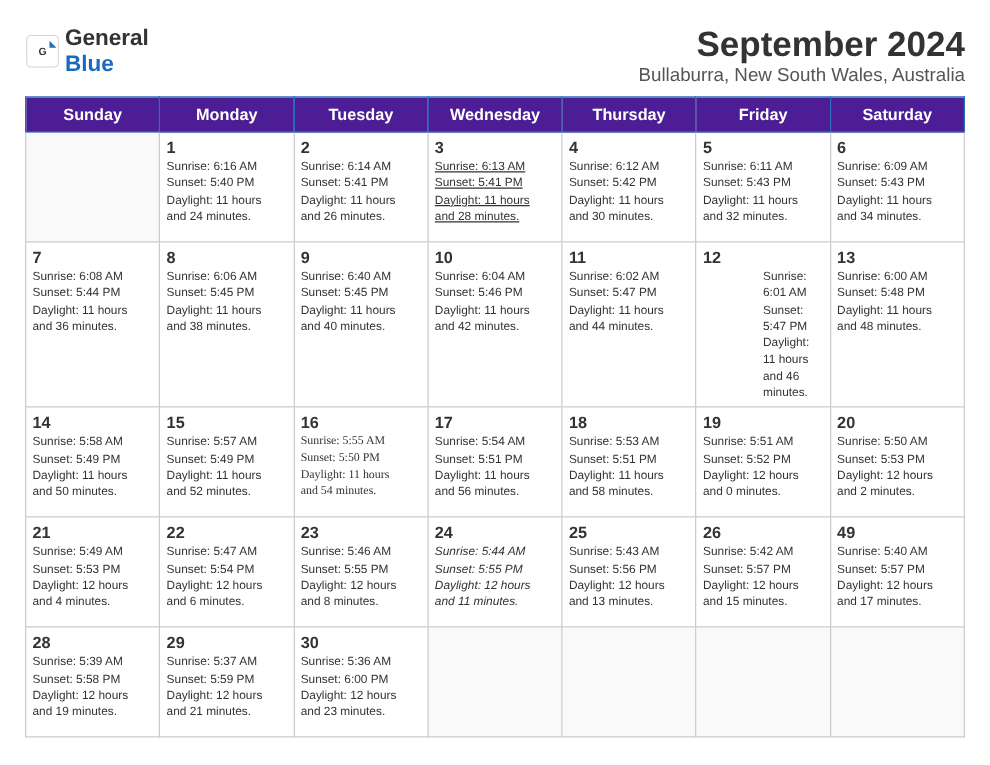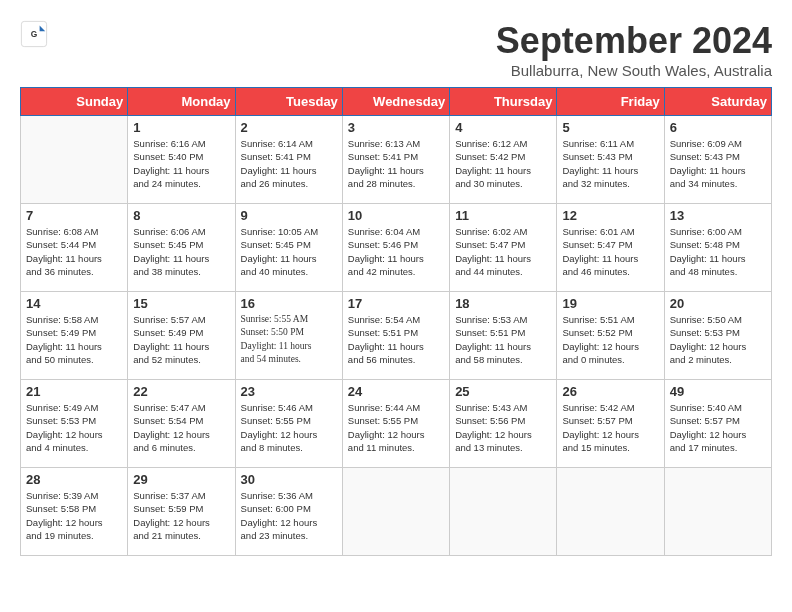--- a/index.html
+++ b/index.html
@@ -27,40 +27,40 @@
     .logo-blue { color: #1a6bbf; }
     .logo-icon {
       width: 28px;
       height: 28px;
       margin-right: 4px;
     }
     .title-block {
       text-align: right;
     }
     .month-title {
-      font-size: 36px;
+      font-size: 28px;
       font-weight: bold;
       color: #333;
     }
     .location {
       font-size: 15px;
       color: #555;
     }
     .calendar {
       width: 100%;
       border-collapse: collapse;
       margin-top: 8px;
     }
     .calendar th {
-      background-color: #ef4444;
+      background-color: #4c1d95;
       color: #fff;
       font-size: 13px;
       font-weight: bold;
       padding: 6px 4px;
-      text-align: right;
+      text-align: center;
       border: 1px solid #2a6db5;
     }
     .calendar td {
       vertical-align: top;
       border: 1px solid #ccc;
       padding: 4px 5px;
       font-size: 10px;
       color: #333;
       width: 14.28%;
       height: 88px;
@@ -83,20 +83,24 @@
 </head>
 <body>
 
 <div class="header-logo">
   <div class="logo">
     <svg class="logo-icon" viewBox="0 0 40 40">
       <rect x="2" y="2" width="36" height="36" rx="4" fill="white" stroke="#ccc" stroke-width="1"></rect>
       <text x="20" y="24" text-anchor="middle" font-size="12" font-weight="bold" fill="#333">G</text>
       <path d="M28 8 L36 16 L28 16 Z" fill="#2a6db5"></path>
     </svg>
+    <div>
+      <span class="logo-general">General</span><br>
+      <span class="logo-blue">Blue</span>
+    </div>
   </div>
   <div class="title-block">
     <div class="month-title">September 2024</div>
     <div class="location">Bullaburra, New South Wales, Australia</div>
   </div>
 </div>
 
 <table class="calendar">
   <thead>
     <tr>
@@ -121,21 +125,21 @@
         </td>
         <td>
           <div class="day-number">2</div>
           <div class="day-info" style="white-space: pre-line;">Sunrise: 6:14 AM
 Sunset: 5:41 PM
 Daylight: 11 hours
 and 26 minutes.</div>
         </td>
         <td>
           <div class="day-number">3</div>
-          <div class="day-info" style="white-space: pre-line;">Sunrise: 6:13 AM
+          <div class="day-info" style="white-space: pre-line; text-decoration: underline;">Sunrise: 6:13 AM
 Sunset: 5:41 PM
 Daylight: 11 hours
 and 28 minutes.</div>
         </td>
         <td>
           <div class="day-number">4</div>
           <div class="day-info" style="white-space: pre-line;">Sunrise: 6:12 AM
 Sunset: 5:42 PM
 Daylight: 11 hours
 and 30 minutes.</div>
@@ -165,42 +169,42 @@
         </td>
         <td>
           <div class="day-number">8</div>
           <div class="day-info" style="white-space: pre-line;">Sunrise: 6:06 AM
 Sunset: 5:45 PM
 Daylight: 11 hours
 and 38 minutes.</div>
         </td>
         <td>
           <div class="day-number">9</div>
-          <div class="day-info" style="white-space: pre-line;">Sunrise: 10:05 AM
+          <div class="day-info" style="white-space: pre-line;">Sunrise: 6:40 AM
 Sunset: 5:45 PM
 Daylight: 11 hours
 and 40 minutes.</div>
         </td>
         <td>
           <div class="day-number">10</div>
           <div class="day-info" style="white-space: pre-line;">Sunrise: 6:04 AM
 Sunset: 5:46 PM
 Daylight: 11 hours
 and 42 minutes.</div>
         </td>
         <td>
           <div class="day-number">11</div>
           <div class="day-info" style="white-space: pre-line;">Sunrise: 6:02 AM
 Sunset: 5:47 PM
 Daylight: 11 hours
 and 44 minutes.</div>
         </td>
         <td>
           <div class="day-number">12</div>
-          <div class="day-info" style="white-space: pre-line;">Sunrise: 6:01 AM
+          <div class="day-info" style="white-space: pre-line; margin-left: 48px;">Sunrise: 6:01 AM
 Sunset: 5:47 PM
 Daylight: 11 hours
 and 46 minutes.</div>
         </td>
         <td>
           <div class="day-number">13</div>
           <div class="day-info" style="white-space: pre-line;">Sunrise: 6:00 AM
 Sunset: 5:48 PM
 Daylight: 11 hours
 and 48 minutes.</div>
@@ -274,21 +278,21 @@
         </td>
         <td>
           <div class="day-number">23</div>
           <div class="day-info" style="white-space: pre-line;">Sunrise: 5:46 AM
 Sunset: 5:55 PM
 Daylight: 12 hours
 and 8 minutes.</div>
         </td>
         <td>
           <div class="day-number">24</div>
-          <div class="day-info" style="white-space: pre-line;">Sunrise: 5:44 AM
+          <div class="day-info" style="white-space: pre-line; font-style: italic;">Sunrise: 5:44 AM
 Sunset: 5:55 PM
 Daylight: 12 hours
 and 11 minutes.</div>
         </td>
         <td>
           <div class="day-number">25</div>
           <div class="day-info" style="white-space: pre-line;">Sunrise: 5:43 AM
 Sunset: 5:56 PM
 Daylight: 12 hours
 and 13 minutes.</div>

